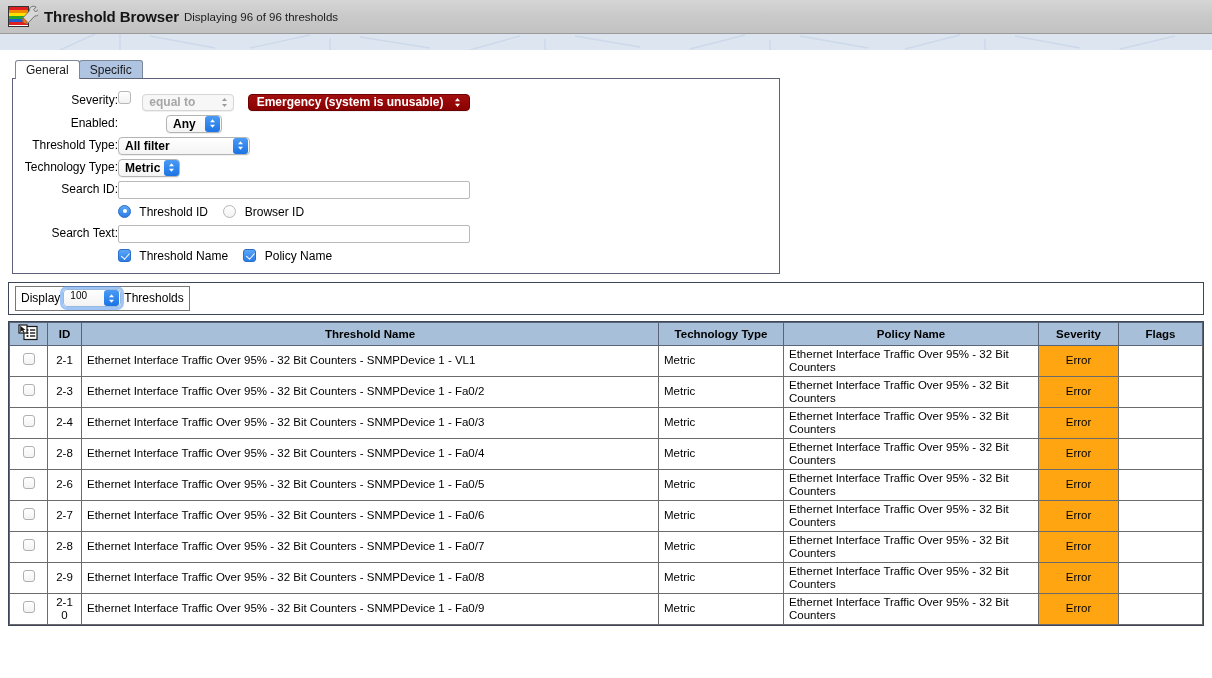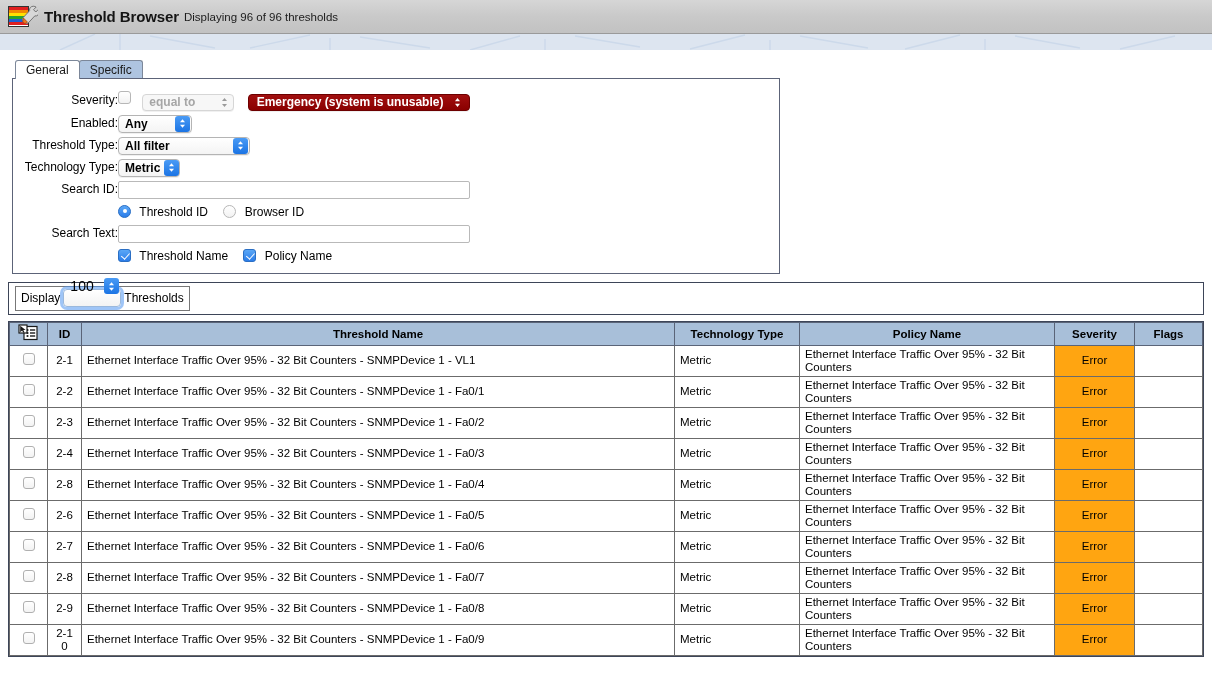--- a/index.html
+++ b/index.html
@@ -153,21 +153,21 @@
     background: linear-gradient(to bottom,#a10f0f,#8a0000);
     border: 1px solid #6d0000;
     color: #ffffff;
     font-weight: bold;
     width: 222px;
     height: 17px;
     padding-left: 8px;
   }
   .sel.red .stepper { background: transparent; margin-right: 4px; }
 
-  .sel.w-any { width: 74px; }
+  .sel.w-any { width: 56px; margin-left: 48px; }
   .sel.w-all { width: 132px; }
   .sel.w-metric { width: 62px; }
   .sel.w-equal { width: 92px; height: 17px; }
 
   .txtfield {
     width: 352px;
     height: 18px;
     border: 1px solid #b9b9b9;
     border-radius: 2px;
     background: #fff;
@@ -268,30 +268,30 @@
     height: 25px;
     padding: 0 5px;
     box-sizing: border-box;
     font-size: 12px;
     color: #000;
     gap: 3px;
     margin-right: 1px;
   }
   .focus-sel {
     display: inline-flex;
-    align-items: flex-end;
+    align-items: flex-start;
     height: 18px;
     border: 1px solid #9ab8dc;
     border-radius: 4px;
     background: linear-gradient(to bottom,#ffffff,#f3f3f3);
     box-shadow: 0 0 0 3px rgba(80,150,240,0.55);
     padding: 0 0 12px 6px;
     box-sizing: border-box;
     width: 58px;
-    font-size: 14px;
+    font-size: 10px;
   }
   .focus-sel .txt { flex:1 1 auto; text-align:left; }
 
   
   .grid-wrap { margin: 6px 8px 0 8px; border: 1px solid #3d4558; }
   table.grid {
     border-collapse: collapse;
     width: 100%;
     table-layout: fixed;
     font-size: 11.5px;
@@ -304,21 +304,21 @@
     font-weight: bold;
     color: #000;
     padding: 0 4px;
     box-sizing: border-box;
   }
   table.grid th.cbcol { width: 38px; padding: 0; }
   table.grid th.idcol { width: 34px; }
   table.grid th.techcol { width: 125px; }
   table.grid th.polcol { width: 255px; }
   table.grid th.sevcol { width: 80px; }
-  table.grid th.flagcol { width: 68px; }
+  table.grid th.flagcol { width: 84px; }
 
   table.grid td {
     border: 1px solid #6b6b6b;
     height: 31px;
     padding: 2px 5px;
     box-sizing: border-box;
     color: #000;
     background: #fff;
     vertical-align: middle;
     line-height: 13px;
@@ -553,29 +553,20 @@
           <td class="c-cb"><span class="rowcb"></span></td>
           <td class="c-id">2-1</td>
           <td class="c-name">Ethernet Interface Traffic Over 95% - 32 Bit Counters - SNMPDevice 1 - VL1</td>
           <td class="c-tech">Metric</td>
           <td class="c-pol">Ethernet Interface Traffic Over 95% - 32 Bit Counters</td>
           <td class="c-sev" style="background: rgb(255, 165, 17);">Error</td>
           <td class="c-flag"></td>
         </tr>
         <tr>
           <td class="c-cb"><span class="rowcb"></span></td>
-          <td class="c-id">2-2</td>
-          <td class="c-name">Ethernet Interface Traffic Over 95% - 32 Bit Counters - SNMPDevice 1 - Fa0/1</td>
-          <td class="c-tech">Metric</td>
-          <td class="c-pol">Ethernet Interface Traffic Over 95% - 32 Bit Counters</td>
-          <td class="c-sev" style="background: rgb(255, 165, 17);">Error</td>
-          <td class="c-flag"></td>
-        </tr>
-        <tr>
-          <td class="c-cb"><span class="rowcb"></span></td>
           <td class="c-id">2-3</td>
           <td class="c-name">Ethernet Interface Traffic Over 95% - 32 Bit Counters - SNMPDevice 1 - Fa0/2</td>
           <td class="c-tech">Metric</td>
           <td class="c-pol">Ethernet Interface Traffic Over 95% - 32 Bit Counters</td>
           <td class="c-sev" style="background: rgb(255, 165, 17);">Error</td>
           <td class="c-flag"></td>
         </tr>
         <tr>
           <td class="c-cb"><span class="rowcb"></span></td>
           <td class="c-id">2-4</td>

